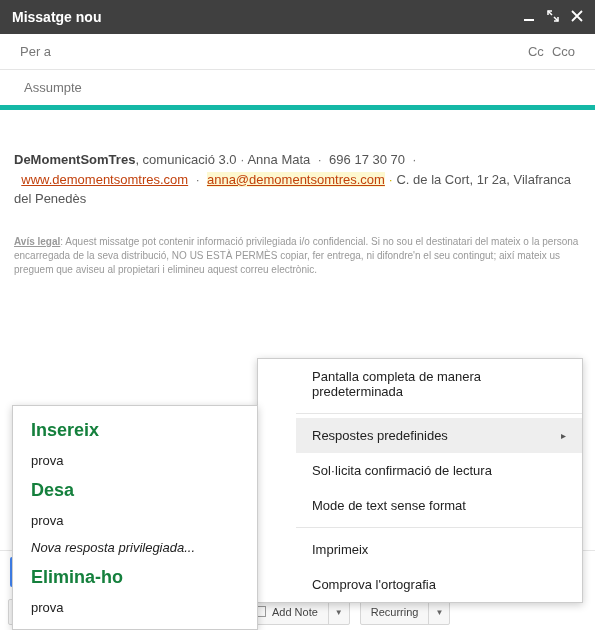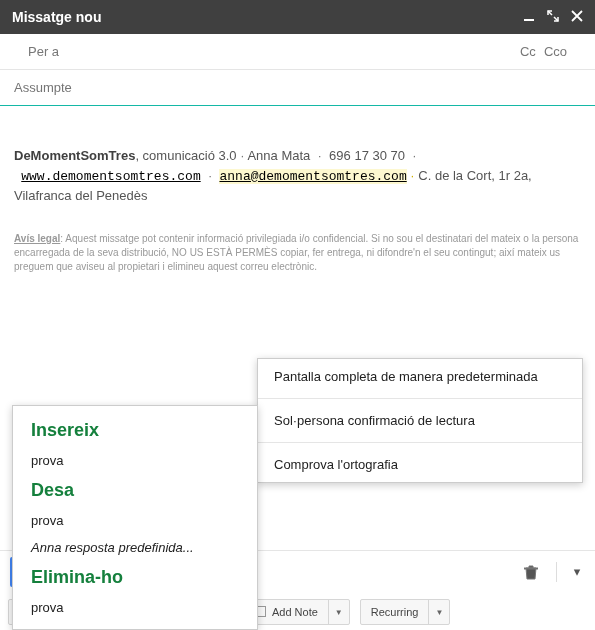--- a/index.html
+++ b/index.html
@@ -3,39 +3,39 @@
 <meta charset="utf-8">
 <style>
   * { box-sizing: border-box; margin: 0; padding: 0; }
   body { font-family: Arial, Helvetica, sans-serif; font-size: 13px; color: #222; width: 595px; height: 630px; overflow: hidden; background: #fff; }
   
   .header { background: #404040; color: #fff; display: flex; align-items: center; justify-content: space-between; padding: 8px 12px; height: 34px; text-align: center; }
   .header-title { font-size: 14px; font-weight: bold; }
   .header-ctrls { display: flex; gap: 12px; align-items: center; }
   .header-ctrls svg { fill: #fff; cursor: pointer; }
   
-  .to-row { display: flex; align-items: center; padding: 10px 28px; border-bottom: 1px solid #e5e5e5; }
+  .to-row { display: flex; align-items: center; padding: 10px 20px; border-bottom: 1px solid #e5e5e5; }
   .to-label { color: #777; font-size: 13px; flex: 0 0 auto; }
   .to-input { flex: 1; border: none; outline: none; }
   .cc-group { display: flex; gap: 8px; color: #777; font-size: 13px; }
   
-  .subject-row { padding: 10px 14px; border-bottom: 1px solid #14b8a6; }
+  .subject-row { padding: 10px 24px; border-bottom: 5px solid #14b8a6; }
   .subject-input { width: 100%; border: none; outline: none; color: #777; font-size: 13px; }
   
   .body-area { padding: 40px 14px 14px 14px; font-size: 13px; line-height: 1.5; color: #555; }
   .sig-name { font-weight: bold; color: #404040; }
-  .sig-link { color: #000000; text-decoration: underline; font-family: Liberation Mono, monospace; }
+  .sig-link { color: #c2410c; text-decoration: underline; }
   .sig-link.hl { background: #fdf8d0; }
   .sep { color: #777; }
   .hl-dot { color: #d0b000; }
   
   .legal { padding: 0 14px; margin-top: 12px; font-size: 10px; color: #999; line-height: 1.4; }
   .legal-title { text-decoration: underline; font-weight: bold; }
   
-  .more-menu { position: absolute; top: 358px; left: 257px; width: 326px; background: #fff; border: 1px solid #ccc; box-shadow: 0 2px 8px rgba(0,0,0,0.2); z-index: 20; }
+  .more-menu { position: absolute; top: 358px; left: 257px; width: 326px; background: #fff; border: 1px solid #ccc; box-shadow: 0 2px 8px rgba(0,0,0,0.2); z-index: 20; padding-left: 38px; }
   .more-menu .mi { padding: 10px 16px; font-size: 13px; cursor: pointer; display: flex; justify-content: space-between; align-items: center; border-bottom: none; }
   .more-menu .mi.arrow::after { content: "▸"; font-size: 10px; color: #555; }
   .more-menu .mi.hover { background: #eee; }
   .more-menu hr { border: none; border-top: 1px solid #e5e5e5; margin: 4px 0; }
   
   .sub-menu { position: absolute; top: 405px; left: 12px; width: 246px; background: #fff; border: 1px solid #ccc; box-shadow: 0 2px 8px rgba(0,0,0,0.2); z-index: 25; padding: 8px 0; }
   .sub-menu .sh { padding: 6px 18px; color: #15803d; font-weight: bold; font-size: 18px; cursor: default; }
   .sub-menu .si { padding: 6px 18px; color: #222; font-size: 13px; cursor: pointer; }
   .sub-menu .si.italic { font-style: italic; }
   
@@ -102,31 +102,36 @@
   <span>C. de la Cort, 1r 2a, Vilafranca del Penedès</span>
 </div>
 
 <div class="legal">
   <span class="legal-title">Avís legal</span><span>: Aquest missatge pot contenir informació privilegiada i/o confidencial. Si no sou el destinatari del mateix o la persona encarregada de la seva distribució, NO US ESTÀ PERMÈS copiar, fer entrega, ni difondre'n el seu contingut; així mateix us preguem que aviseu al propietari i elimineu aquest correu electrònic.</span>
 </div>
 
 <div class="more-menu">
   <div class="mi">Pantalla completa de manera predeterminada</div>
   <hr>
-  <div class="mi">Sol·persona confirmació de lectura</div>
+  <div class="mi arrow hover">
+      <span>Respostes predefinides</span>
+    </div>
+  <div class="mi">Sol·licita confirmació de lectura</div>
+  <div class="mi">Mode de text sense format</div>
   <hr>
+  <div class="mi">Imprimeix</div>
   <div class="mi">Comprova l'ortografia</div>
 </div>
 
 <div class="sub-menu">
   <div class="sh">Insereix</div>
   <div class="si">prova</div>
   <div class="sh">Desa</div>
   <div class="si">prova</div>
-  <div class="si italic">Anna resposta predefinida...</div>
+  <div class="si italic">Nova resposta privilegiada...</div>
   <div class="sh">Elimina-ho</div>
   <div class="si">prova</div>
 </div>
 
 <div class="toolbar">
   <div class="toolbar-left">
     <div class="send-btn"></div>
     <div class="tb-sep"></div>
     <div class="tb-icon">
         <svg width="18" height="18" viewBox="0 0 18 18">

